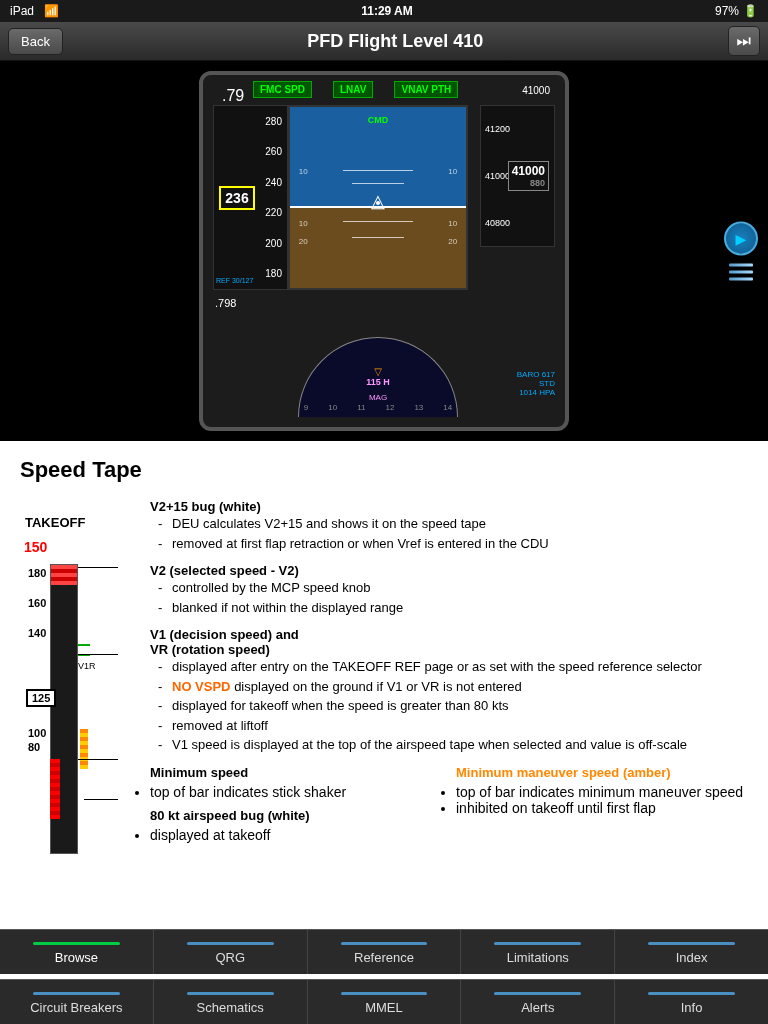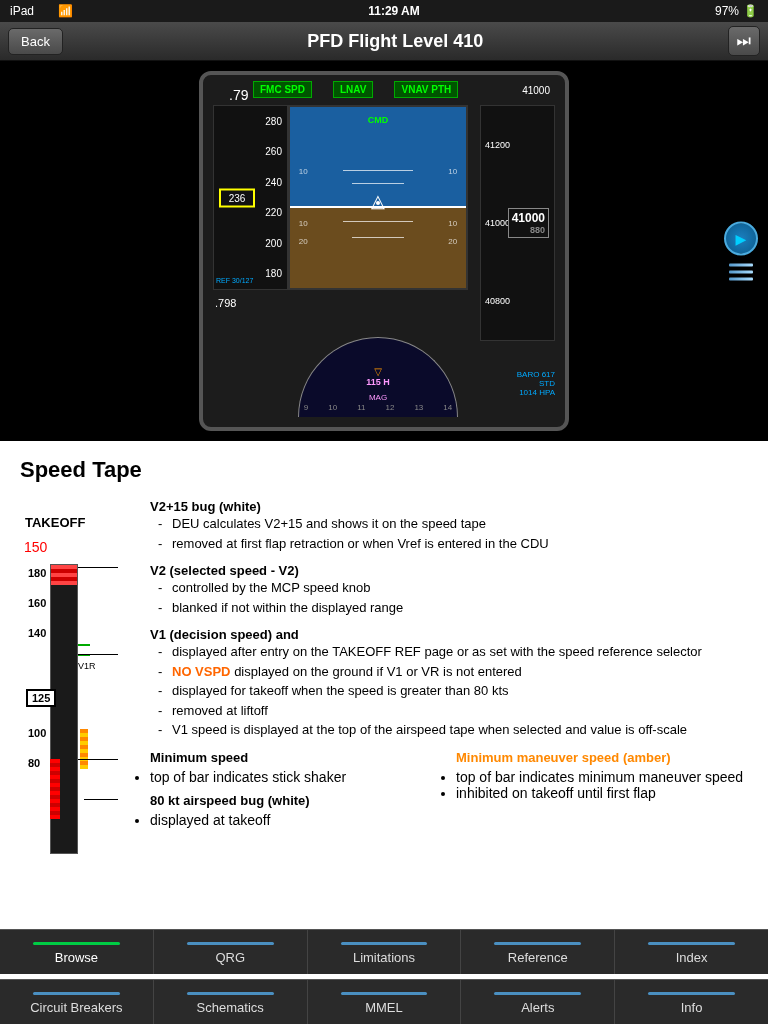--- a/index.html
+++ b/index.html
@@ -18,21 +18,21 @@
     #status-bar {
       background: #1a1a1a;
       color: #fff;
       display: flex;
       justify-content: space-between;
       align-items: center;
       padding: 3px 10px;
       font-size: 12px;
       height: 22px;
     }
-    .status-left { display: flex; align-items: center; gap: 24px; }
+    .status-left { display: flex; align-items: center; gap: 10px; }
     .status-right { display: flex; align-items: center; gap: 4px; }
 
     
     #nav-bar {
       background: linear-gradient(180deg, #4a4a4a 0%, #2a2a2a 100%);
       display: flex;
       align-items: center;
       justify-content: space-between;
       padding: 0 8px;
       height: 39px;
@@ -149,22 +149,22 @@
       overflow: hidden;
     }
     .speed-value-box {
       position: absolute;
       top: 50%;
       transform: translateY(-50%);
       left: 5px;
       background: #111;
       border: 2px solid #ffff00;
       color: #fff;
-      font-size: 10px;
-      font-weight: normal;
+      font-size: 14px;
+      font-weight: bold;
       padding: 2px 2px;
       z-index: 5;
       min-width: 36px;
       text-align: center;
     }
     .speed-numbers {
       position: absolute;
       right: 5px;
       top: 0;
       bottom: 0;
@@ -181,21 +181,21 @@
       color: #0af;
       font-size: 7px;
     }
 
     
     .alt-tape {
       position: absolute;
       top: 30px;
       right: 10px;
       width: 75px;
-      height: 236px;
+      height: 142px;
       background: #111;
       border: 1px solid #333;
       overflow: hidden;
     }
     .alt-value-box {
       position: absolute;
       top: 50%;
       transform: translateY(-50%);
       right: 5px;
       background: #111;
@@ -477,21 +477,21 @@
         <span>200</span>
         <span>180</span>
       </div>
 
       <div class="speed-value-box">236</div>
 
       <div class="speed-ref">REF 30/127</div>
     </div>
 
     <div style="position:absolute;top:222px;left:12px;color:#fff;font-size:11px;">.798</div>
-    <div style="position:absolute;top:12px;left:26px;color:#fff;font-size:14px;">.79</div>
+    <div style="position:absolute;top:12px;left:19px;color:#fff;font-size:16px;">.79</div>
 
     <div class="adi">
       <div class="adi-sky"></div>
       <div class="adi-ground"></div>
       <div class="adi-horizon"></div>
 
       <div class="adi-pitch-lines">
         <div class="pitch-line" style="top:35%;width:40%;left:30%;"></div>
         <div class="pitch-line" style="top:42%;width:30%;left:35%;"></div>
         <div class="pitch-line" style="top:63%;width:40%;left:30%;"></div>
@@ -559,37 +559,37 @@
 </div>
 
 <div id="content-area">
   <div id="section-title">Speed Tape</div>
 
   <div class="takeoff-layout">
 
     <div style="width:120px;flex-shrink:0;position:relative;height:380px;">
       <div style="position:absolute;left:5px;top:16px;font-size:13px;font-weight:bold;color:#000;">TAKEOFF</div>
 
-      <div style="position:absolute;left:4px;top:40px;color:#ff0000;font-size:14px;font-weight:normal;">150</div>
+      <div style="position:absolute;left:4px;top:40px;color:#ff0000;font-size:14px;font-weight:bold;">150</div>
 
       <div style="position:absolute;left:30px;top:65px;width:28px;height:290px;background:#1a1a1a;border:1px solid #555;">
 
         <div style="position:absolute;top:0;left:0;right:0;height:20px;background:repeating-linear-gradient(180deg,#ff4444 0,#ff4444 4px,#cc0000 4px,#cc0000 8px);"></div>
 
       </div>
 
       <div style="position:absolute;left:8px;top:68px;display:flex;flex-direction:column;gap:18px;">
         <span style="font-size:11px;font-weight:bold;">180</span>
         <span style="font-size:11px;font-weight:bold;">160</span>
         <span style="font-size:11px;font-weight:bold;">140</span>
       </div>
 
       <div style="position:absolute;left:6px;top:190px;border:2px solid #000;padding:1px 4px;font-size:11px;font-weight:bold;background:#fff;">125</div>
 
-      <div style="position:absolute;left:8px;top:228px;display:flex;flex-direction:column;gap:18px;">
+      <div style="position:absolute;left:8px;top:228px;display:flex;flex-direction:column;gap:2px;">
         <span style="font-size:11px;font-weight:bold;">100</span>
         <span style="font-size:11px;font-weight:bold;">80</span>
       </div>
 
       <div style="position:absolute;left:58px;top:155px;width:12px;height:2px;background:#00aa00;"></div>
       <div style="position:absolute;left:58px;top:145px;width:12px;height:2px;background:#00aa00;"></div>
       <div style="position:absolute;left:58px;top:162px;font-size:9px;color:#000;">V1R</div>
 
       <div style="position:absolute;left:30px;top:260px;width:10px;height:60px;background:repeating-linear-gradient(180deg,#ff0000 0,#ff0000 4px,#cc0000 4px,#cc0000 8px);"></div>
 
@@ -615,20 +615,23 @@
         <div class="heading">V2 (selected speed - V2)</div>
         <ul>
           <li>controlled by the MCP speed knob</li>
           <li>blanked if not within the displayed range</li>
         </ul>
       </div>
 
       <div class="text-block">
         <div class="heading">
           <span>V1 (decision speed) and</span>
+        </div>
+        <div class="heading">
+          <span>VR (rotation speed)</span>
         </div>
         <ul>
           <li>displayed after entry on the TAKEOFF REF page or as set with the speed reference selector</li>
           <li><span class="no-vspd">NO VSPD</span> <span>displayed on the ground if V1 or VR is not entered</span></li>
           <li>displayed for takeoff when the speed is greater than 80 kts</li>
           <li>removed at liftoff</li>
           <li>V1 speed is displayed at the top of the airspeed tape when selected and value is off-scale</li>
         </ul>
       </div>
 
@@ -661,28 +664,28 @@
   <div class="nav-tab active">
     <div class="nav-tab-bar browse-bar"></div>
     <span>Browse</span>
   </div>
   <div class="nav-tab">
     <div class="nav-tab-bar"></div>
     <span>QRG</span>
   </div>
   <div class="nav-tab">
     <div class="nav-tab-bar"></div>
+    <span>Reference</span>
+  </div>
+  <div class="nav-tab">
+    <div class="nav-tab-bar"></div>
     <span>Limitations</span>
   </div>
   <div class="nav-tab">
     <div class="nav-tab-bar"></div>
-    <span>Reference</span>
-  </div>
-  <div class="nav-tab">
-    <div class="nav-tab-bar"></div>
     <span>Index</span>
   </div>
 </div>
 
 <div id="bottom-nav-2">
   <div class="nav-tab">
     <div class="nav-tab-bar"></div>
     <span>Circuit Breakers</span>
   </div>
   <div class="nav-tab">

